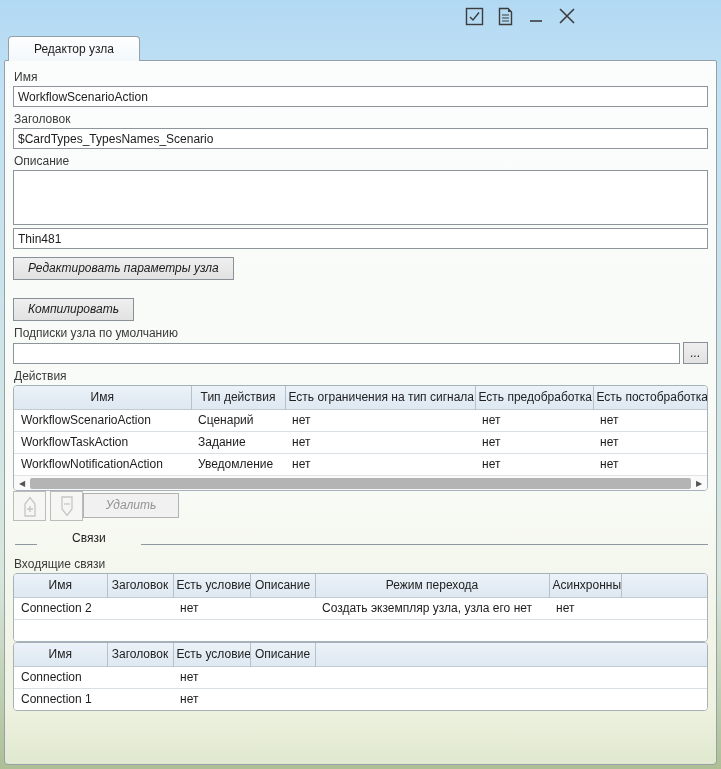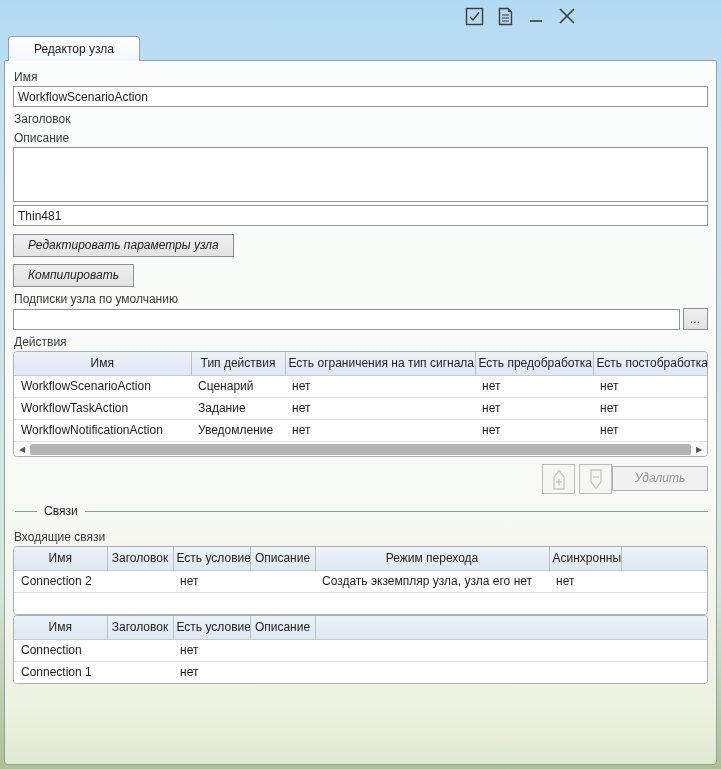--- a/index.html
+++ b/index.html
@@ -39,21 +39,21 @@
     font-family:inherit; font-size:12px; color:#1c1c1c; padding:1px 4px; outline:none;
   }
   textarea.text-input { height:55px; resize:none; }
 
   .btn {
     display:inline-block; font-family:inherit; font-size:12px; color:#1c1c1c;
     background:linear-gradient(180deg,#efefef,#e2e2e2);
     border:1px solid #8a9097; padding:3px 14px 4px 14px; cursor:default;font-style:italic;
   }
   .btn-edit { margin-top:8px; }
-  .btn-compile { margin-top:7px; display:inline-block; }
+  .btn-compile { margin-top:18px; display:inline-block; }
   .btn-disabled { color:#939393; background:#f1f1f1; border-color:#b2b2b2; }
 
   .subs-row { display:flex; align-items:center; gap:3px; }
   .browse-btn { width:26px; height:22px; padding:0; line-height:16px; text-align:center; }
 
   
   .grid-box { border:1px solid #a7b1b9; border-radius:4px; background:#fff; overflow:hidden; }
   table { border-collapse:collapse; table-layout:fixed; width:100%; }
   th {
     height:23px; font-weight:normal; text-align:center; color:#222;
@@ -69,30 +69,30 @@
 
   
   .actions-box { margin-top:2px; }
   .hscroll {
     height:15px; background:#fafafa; border-top:1px solid #e3e3e3;
     display:flex; align-items:center; padding:0 2px;
   }
   .hs-arrow { width:12px; height:11px; display:flex; align-items:center; justify-content:center; color:#555; font-size:8px; }
   .hs-thumb { flex:1; height:11px; background:#b4b4b4; border-radius:2px; margin:0 2px; }
 
-  .below-actions { display:flex; justify-content:flex-end; align-items:flex-start; margin-top:7px; }
+  .below-actions { display:flex; justify-content:flex-start; align-items:flex-start; margin-top:0; }
   .shield-btns { display:flex; gap:4px; }
   .shield-btn {
     width:33px; height:30px; border:1px solid #bcbcbc; background:#f6f7f3;
     display:flex; align-items:center; justify-content:center;
   }
   .delete-btn { width:96px; text-align:center; margin-top:2px; padding:4px 0 5px 0; }
 
   
-  .legend-row { display:flex; align-items:center; margin:10px 0 12px 0; }
+  .legend-row { display:flex; align-items:flex-end; margin:10px 0 12px 0;gap:28px; }
   .legend-line-short { width:22px; height:1px; background:#8e999f; margin-left:2px; }
   .legend-line-long { flex:1; height:1px; background:#8e999f; }
   .legend-label { padding:0 7px; color:#1d1d1d; }
 
   .links-label { margin-top:6px; }
   .empty-row td { border-top:1px solid #dadfe3; }
 </style>
 </head>
 <body>
 
@@ -127,20 +127,21 @@
   <div class="tab-row">
     <div class="tab">Редактор узла</div>
   </div>
 
   <div class="panel">
 
     <span class="field-label">Имя</span>
     <input class="text-input" type="text" value="WorkflowScenarioAction" style="">
 
     <span class="field-label">Заголовок</span>
+    <input class="text-input" type="text" value="$CardTypes_TypesNames_Scenario" style="">
 
     <span class="field-label">Описание</span>
     <textarea class="text-input" style=""></textarea>
 
     <input class="text-input" type="text" value="Thin481" style="">
 
     <div><button class="btn btn-edit">Редактировать параметры узла</button></div>
     <div><button class="btn btn-compile">Компилировать</button></div>
 
     <span class="field-label">Подписки узла по умолчанию</span>

